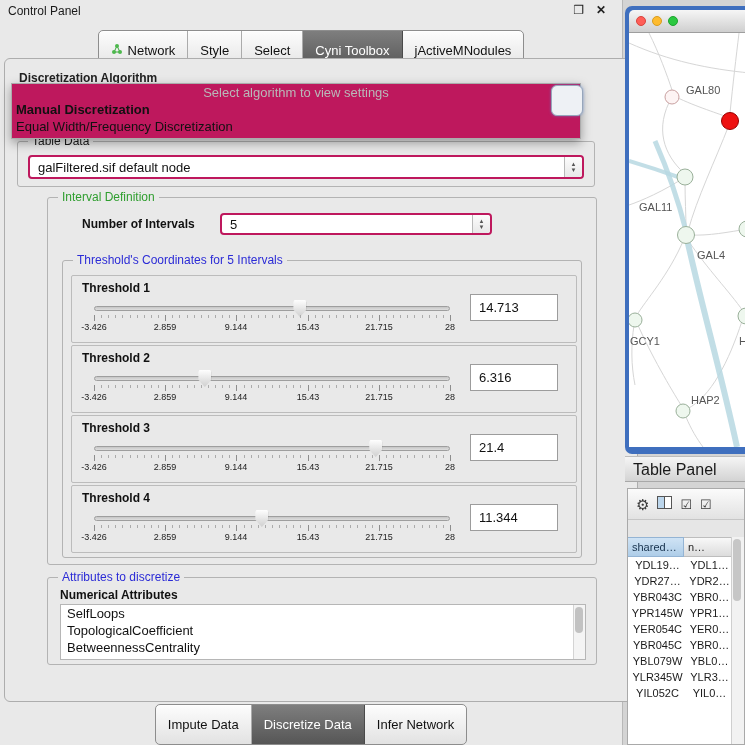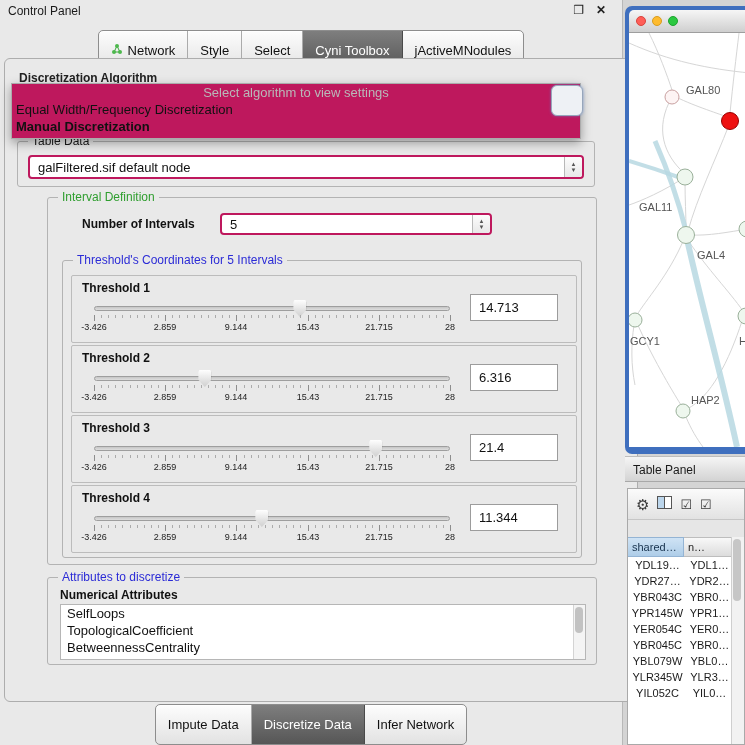--- a/index.html
+++ b/index.html
@@ -62,21 +62,21 @@
   .btn{position:absolute;left:267px;top:668px;width:70px;height:23px;background:linear-gradient(#ffffff,#dedede);border:1px solid #979797;border-radius:5px;font-size:13px;color:#111;display:flex;align-items:center;justify-content:center;}
   
   .netwin{position:absolute;left:625px;top:6px;width:125px;height:448px;background:#3f6fbe;border-radius:7px 0 0 7px;padding:4px 0 4px 4px;box-sizing:border-box;}
   .net-titlebar{height:22px;background:linear-gradient(#f6f6f6,#cfcfcf);border-bottom:1px solid #9e9e9e;border-radius:5px 0 0 0;position:relative;}
   .tl{position:absolute;top:6px;width:10px;height:10px;border-radius:50%;box-sizing:border-box;}
   .tl.red{left:7px;background:#ff5e57;border:1px solid #d9443d;}
   .tl.yellow{left:23px;background:#febb2e;border:1px solid #d89c1e;}
   .tl.green{left:39px;background:#2bc840;border:1px solid #1ea32f;}
   .net-canvas{height:414px;background:#fff;overflow:hidden;}
   
-  .tp-header{position:absolute;left:625px;top:456px;width:120px;height:26px;background:linear-gradient(#f5f5f5,#d3d3d3);border-top:1px solid #bdbdbd;border-bottom:1px solid #a8a8a8;font-size:12px;color:#1a1a1a;line-height:26px;padding-left:8px;box-sizing:border-box;}
+  .tp-header{position:absolute;left:625px;top:456px;width:120px;height:26px;background:linear-gradient(#f5f5f5,#d3d3d3);border-top:1px solid #bdbdbd;border-bottom:1px solid #a8a8a8;font-size:16px;color:#1a1a1a;line-height:26px;padding-left:8px;box-sizing:border-box;}
   .tablewin{position:absolute;left:627px;top:488px;width:118px;height:257px;background:#e6e6e6;border:1px solid #a9a9a9;box-sizing:border-box;}
   .ttb{position:absolute;top:0;left:0;right:0;height:30px;background:linear-gradient(#fbfbfb,#e2e2e2);border-bottom:1px solid #c6c6c6;display:flex;align-items:center;gap:8px;padding-left:8px;}
   .ttb .ic{font-size:15px;color:#3a3a3a;line-height:1;}
   .ttb .ic.small{font-size:13px;}
   .thead{position:absolute;top:48px;left:0;right:0;height:20px;display:flex;}
   .hc1{width:56px;background:linear-gradient(#cfe3f5,#aecde8);border:1px solid #94b4d4;border-left:none;font-size:11px;line-height:18px;padding-left:4px;box-sizing:border-box;color:#17324d;overflow:hidden;white-space:nowrap;}
   .hc2{flex:1;background:linear-gradient(#f8f8f8,#dcdcdc);border:1px solid #bdbdbd;border-left:none;font-size:11px;line-height:18px;padding-left:4px;box-sizing:border-box;color:#222;overflow:hidden;white-space:nowrap;}
   .trows{position:absolute;top:68px;left:0;right:12px;bottom:0;background:#fff;text-align:center;}
   .trow{display:flex;height:16px;background:#fff;}
   .tc{font-size:11px;line-height:16px;color:#1a1a1a;overflow:hidden;white-space:nowrap;}
@@ -127,22 +127,22 @@
           </div>
       </div>
     </div>
 
     <div class="outer">
 
       <div class="algo-label">Discretization Algorithm</div>
 
       <div class="popup">
         <span class="ph">Select algorithm to view settings</span>
+        <span class="opt b">Manual Discretization</span>
         <span class="opt">Equal Width/Frequency Discretization</span>
-        <span class="opt b">Manual Discretization</span>
       </div>
       <div class="combo-frag"></div>
 
       <div class="group" style="left:12px;top:82px;width:578px;height:46px;">
         <span class="glabel">Table Data</span>
         <div class="combo" style="left:10px;top:13px;width:556px;height:24px;">
           <span class="cv">galFiltered.sif default node</span>
           <span class="stepper">
               <span>▲</span>
               <span>▼</span>

